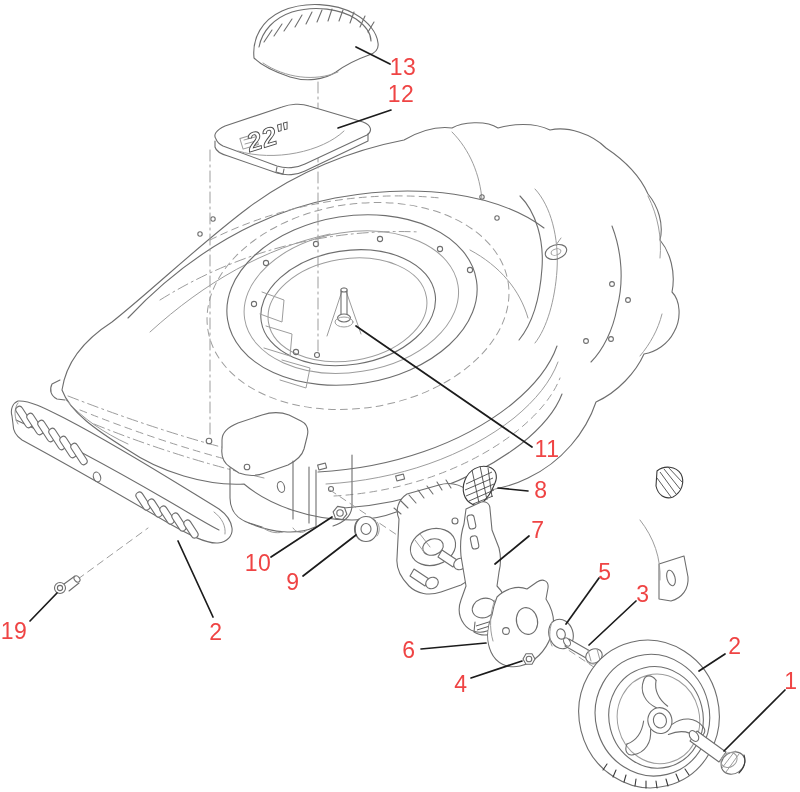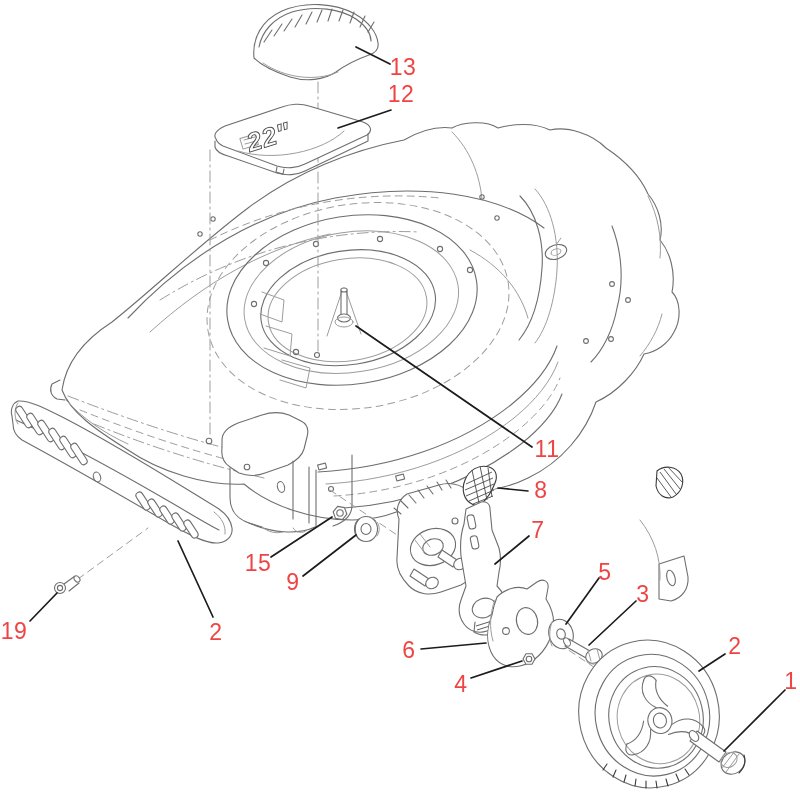--- a/index.html
+++ b/index.html
@@ -334,19 +334,19 @@
 
   <div class="callout" style="left:791px;top:681px">1</div>
   <div class="callout" style="left:735px;top:646px">2</div>
   <div class="callout" style="left:643px;top:594px">3</div>
   <div class="callout" style="left:461px;top:684px">4</div>
   <div class="callout" style="left:605px;top:572px">5</div>
   <div class="callout" style="left:409px;top:650px">6</div>
   <div class="callout" style="left:538px;top:530px">7</div>
   <div class="callout" style="left:541px;top:490px">8</div>
   <div class="callout" style="left:293px;top:582px">9</div>
-  <div class="callout" style="left:258px;top:563px">15</div>
+  <div class="callout" style="left:258px;top:563px">10</div>
   <div class="callout" style="left:547px;top:449px">11</div>
   <div class="callout" style="left:401px;top:94px">12</div>
   <div class="callout" style="left:403px;top:67px">13</div>
   <div class="callout" style="left:216px;top:632px">2</div>
   <div class="callout" style="left:14px;top:631px">19</div>
 </div>
 
 </body></html>

